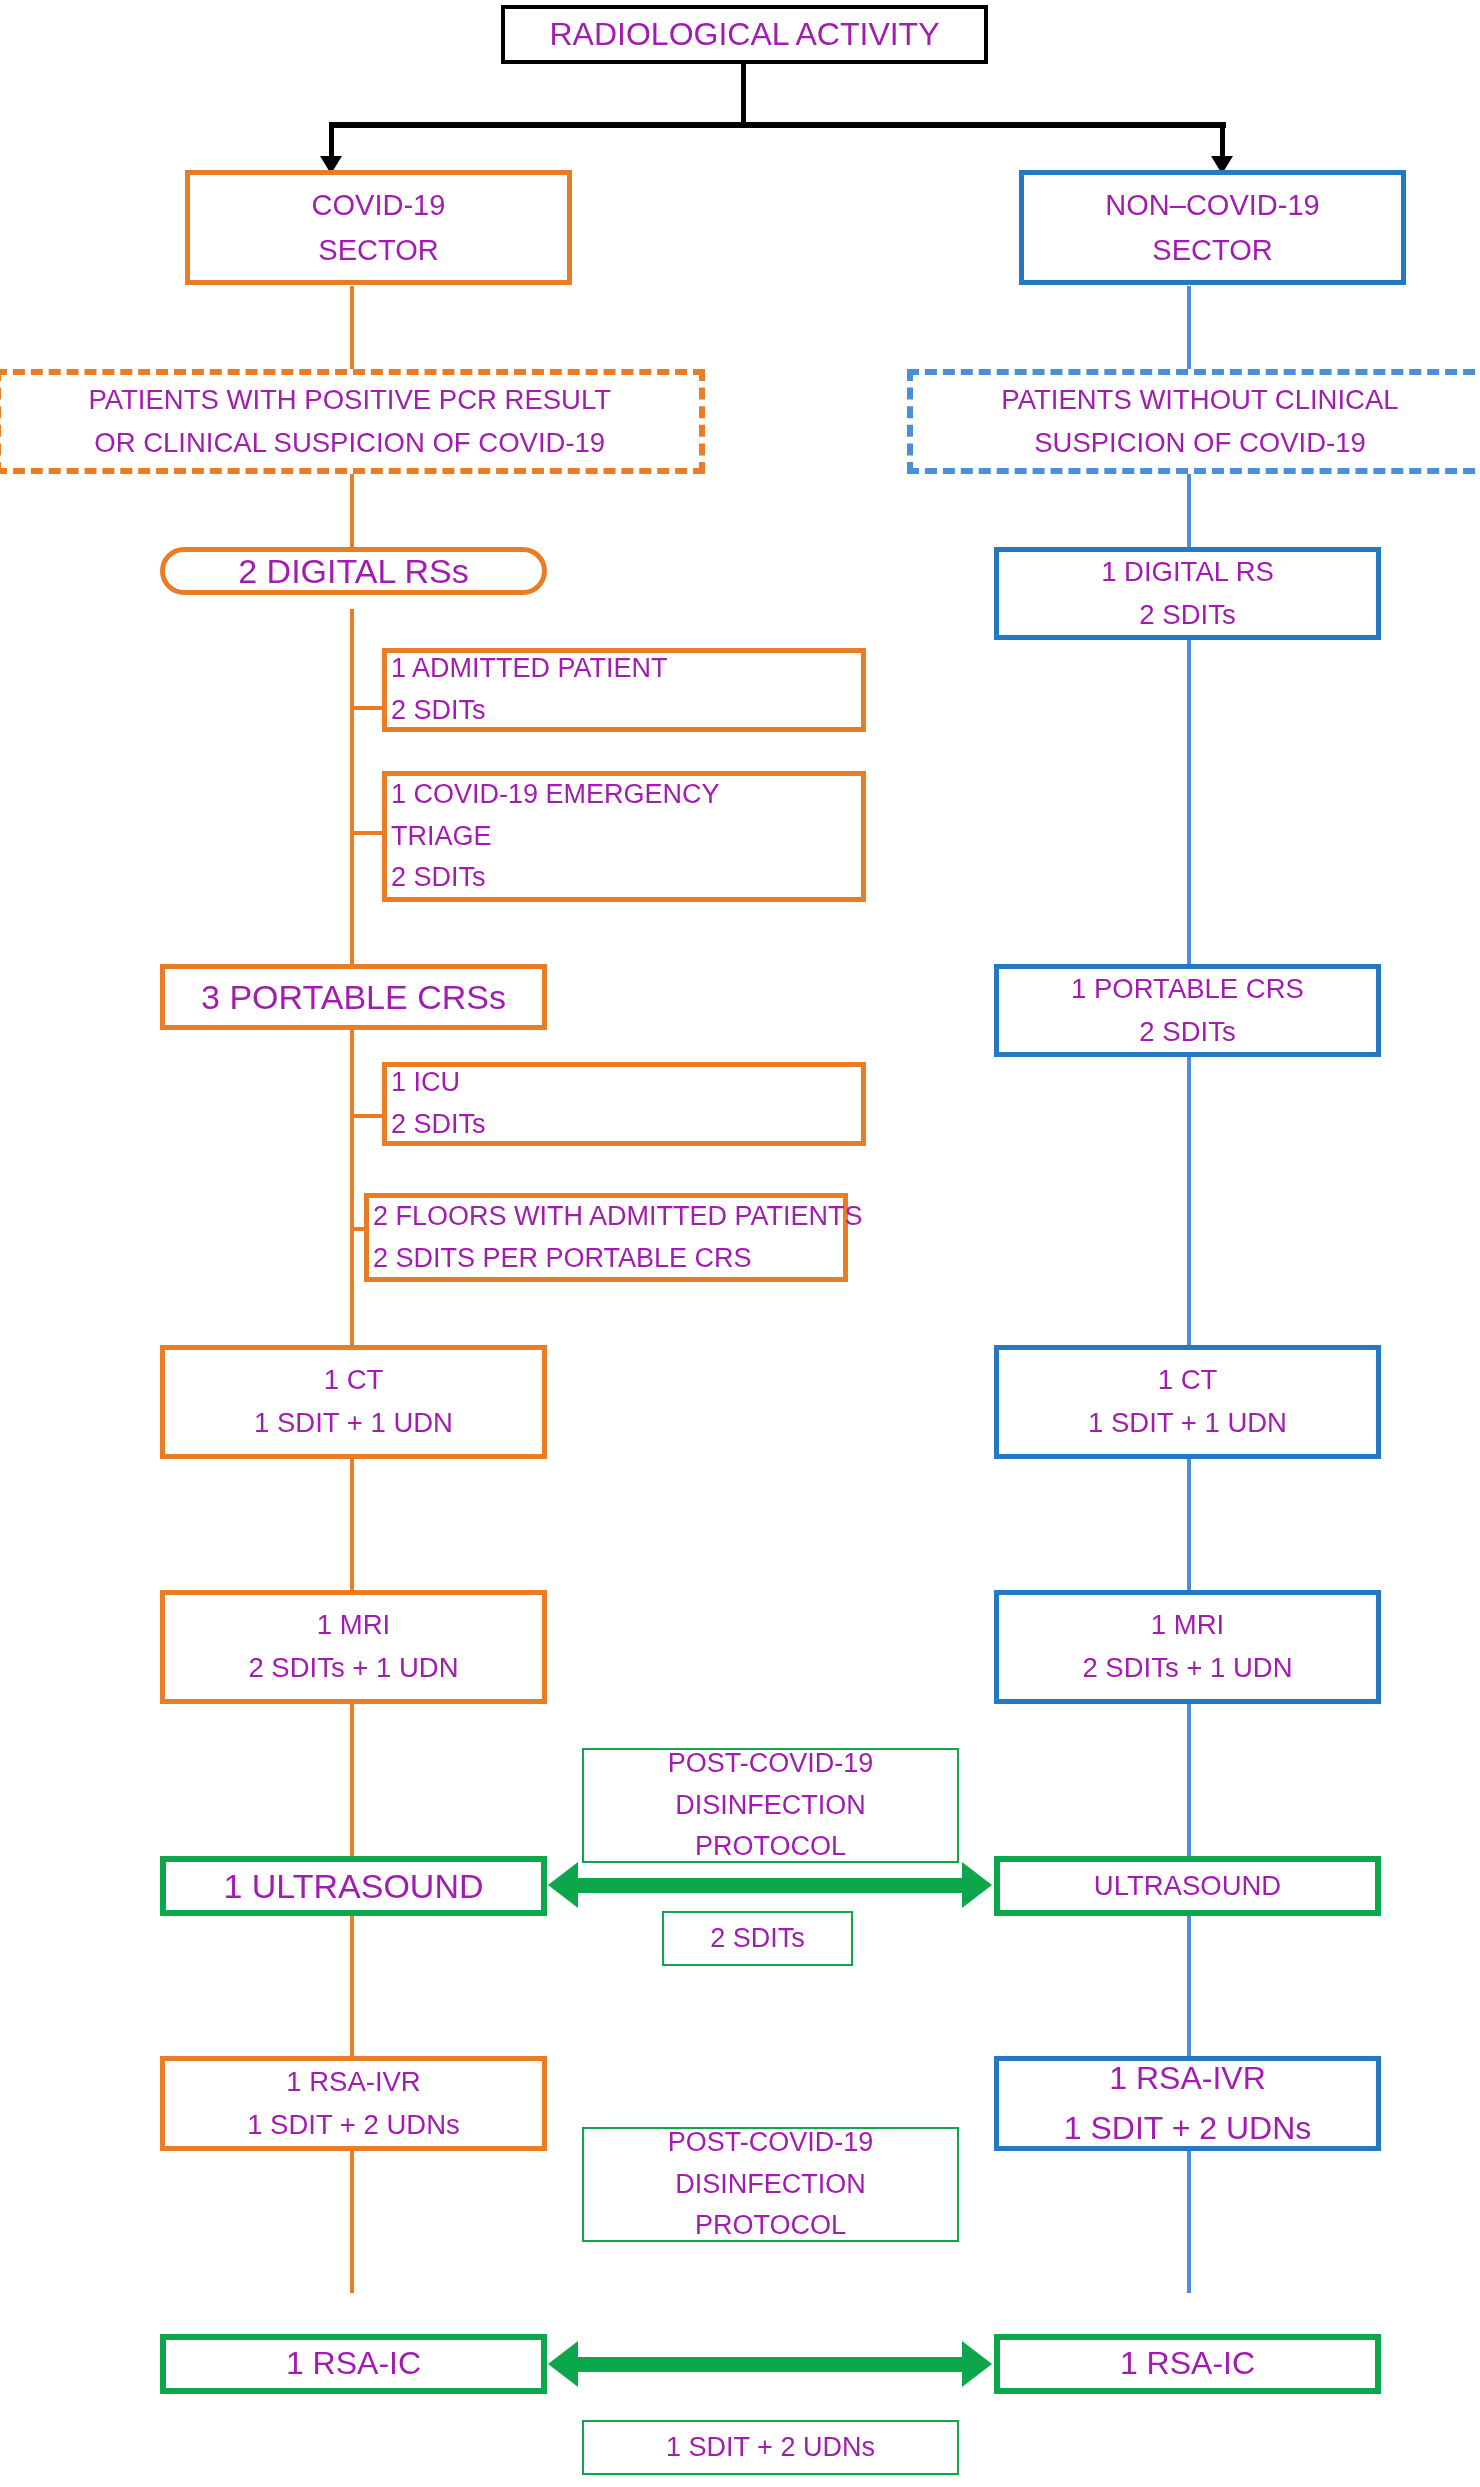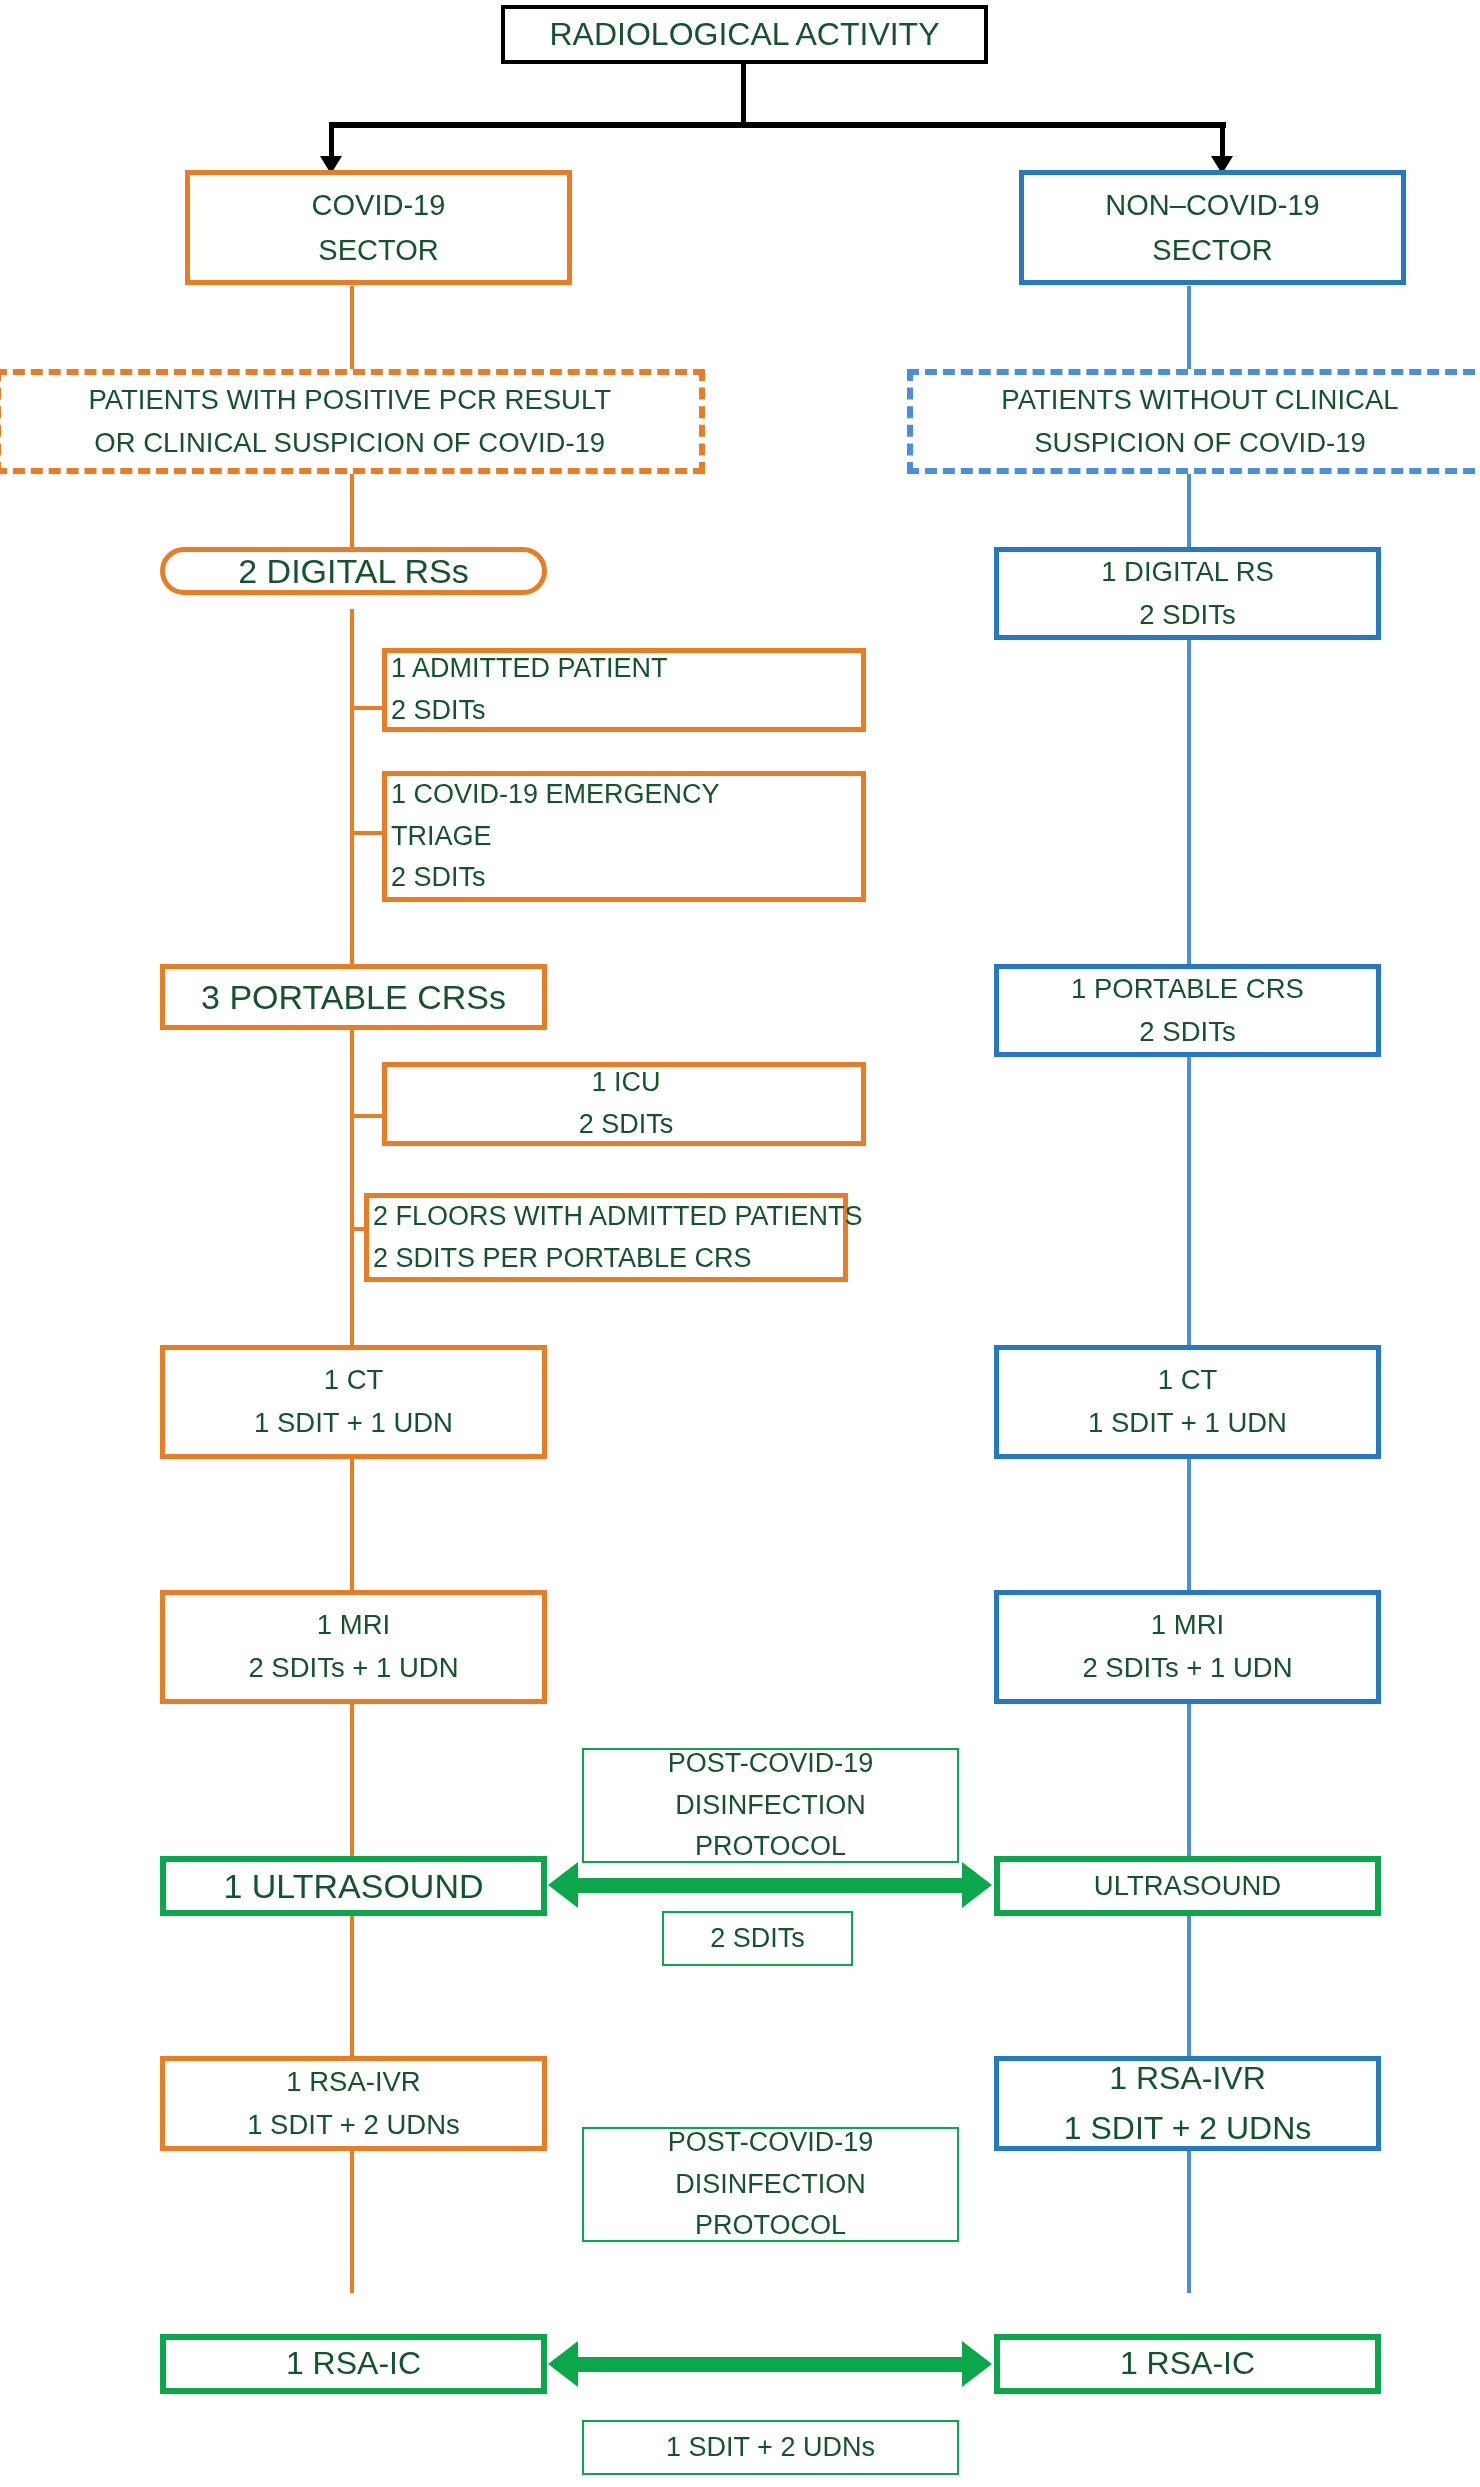--- a/index.html
+++ b/index.html
@@ -16,21 +16,21 @@
     overflow: hidden;
   }
   .node {
     position: absolute;
     box-sizing: border-box;
     background: #ffffff;
     display: flex;
     flex-direction: column;
     align-items: center;
     justify-content: center;
-    color: #14532d;
+    color: #a21caf;
     line-height: 1.55;
     z-index: 5;
   }
   .node .ln { display: block; white-space: nowrap; }
 
   
   .b-black  { border: 4.4px solid #000000; }
   .b-orange { border: 5.3px solid #E87D26; }
   .b-blue   { border: 5.3px solid #2579C3; }
   .b-green  { border: 6.2px solid #0CA64B; }
@@ -166,21 +166,21 @@
 
   <div class="node b-orange fs-38" style="left:160px; top:964px; width:387px; height:66px;">
     <span class="ln">3 PORTABLE CRSs</span>
   </div>
 
   <div class="node b-blue fs-31" style="left:994px; top:964px; width:387px; height:93px;">
     <span class="ln">1 PORTABLE CRS</span>
     <span class="ln">2 SDITs</span>
   </div>
 
-  <div class="node b-orange fs-30 align-left" style="left:382px; top:1062px; width:484px; height:84px; align-items:center; justify-content:center;">
+  <div class="node b-orange fs-30 align-left" style="left:382px; top:1062px; width:484px; height:84px; align-items:flex-start; justify-content:center;">
     <span class="ln">1 ICU</span>
     <span class="ln">2 SDITs</span>
   </div>
 
   <div class="node b-orange fs-30 align-left" style="left:364px; top:1193px; width:484px; height:89px; align-items:flex-start; justify-content:center;">
     <span class="ln">2 FLOORS WITH ADMITTED PATIENTS</span>
     <span class="ln">2 SDITS PER PORTABLE CRS</span>
   </div>
 
   <div class="node b-orange fs-31" style="left:160px; top:1345px; width:387px; height:114px;">

